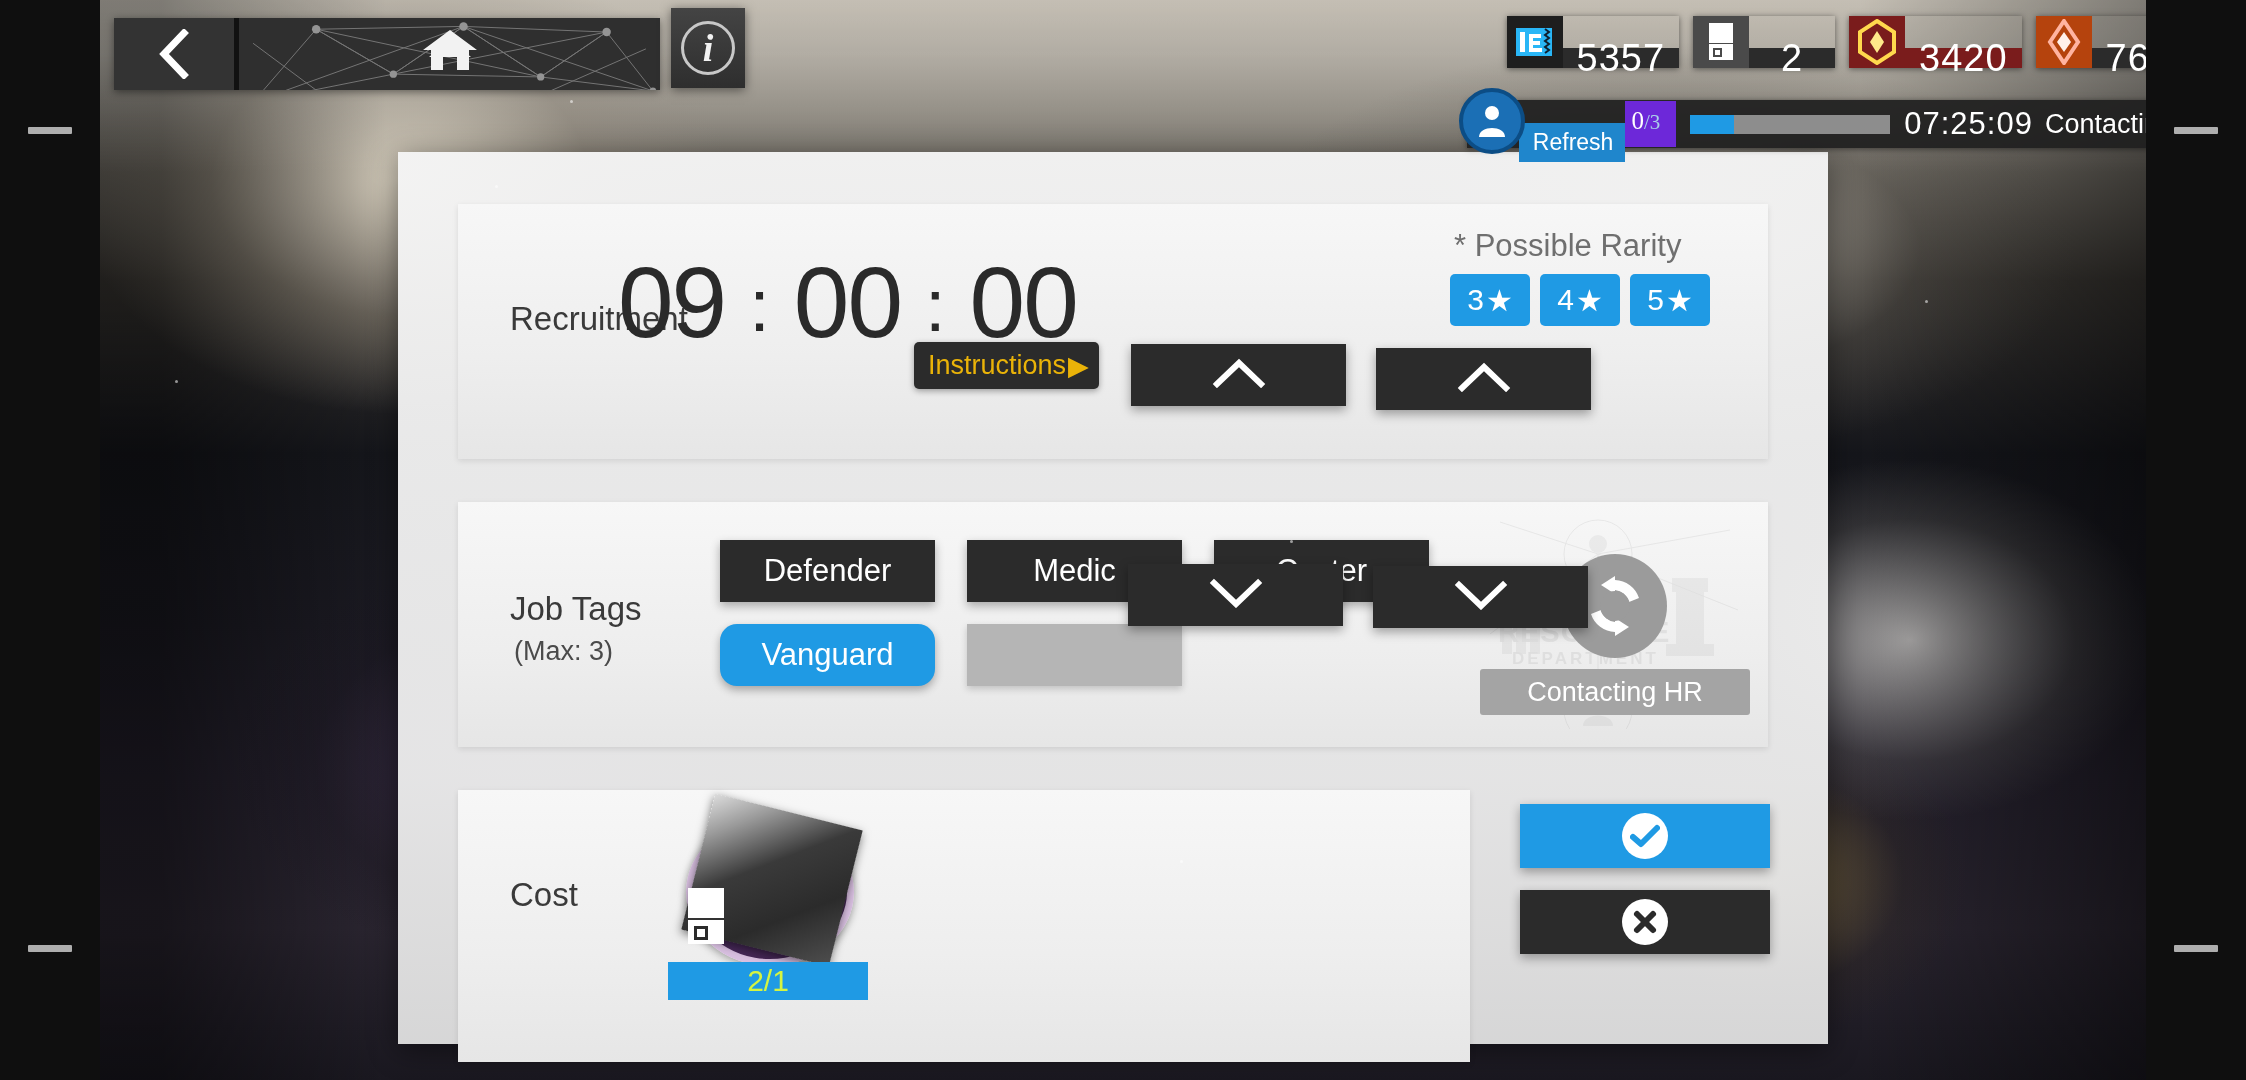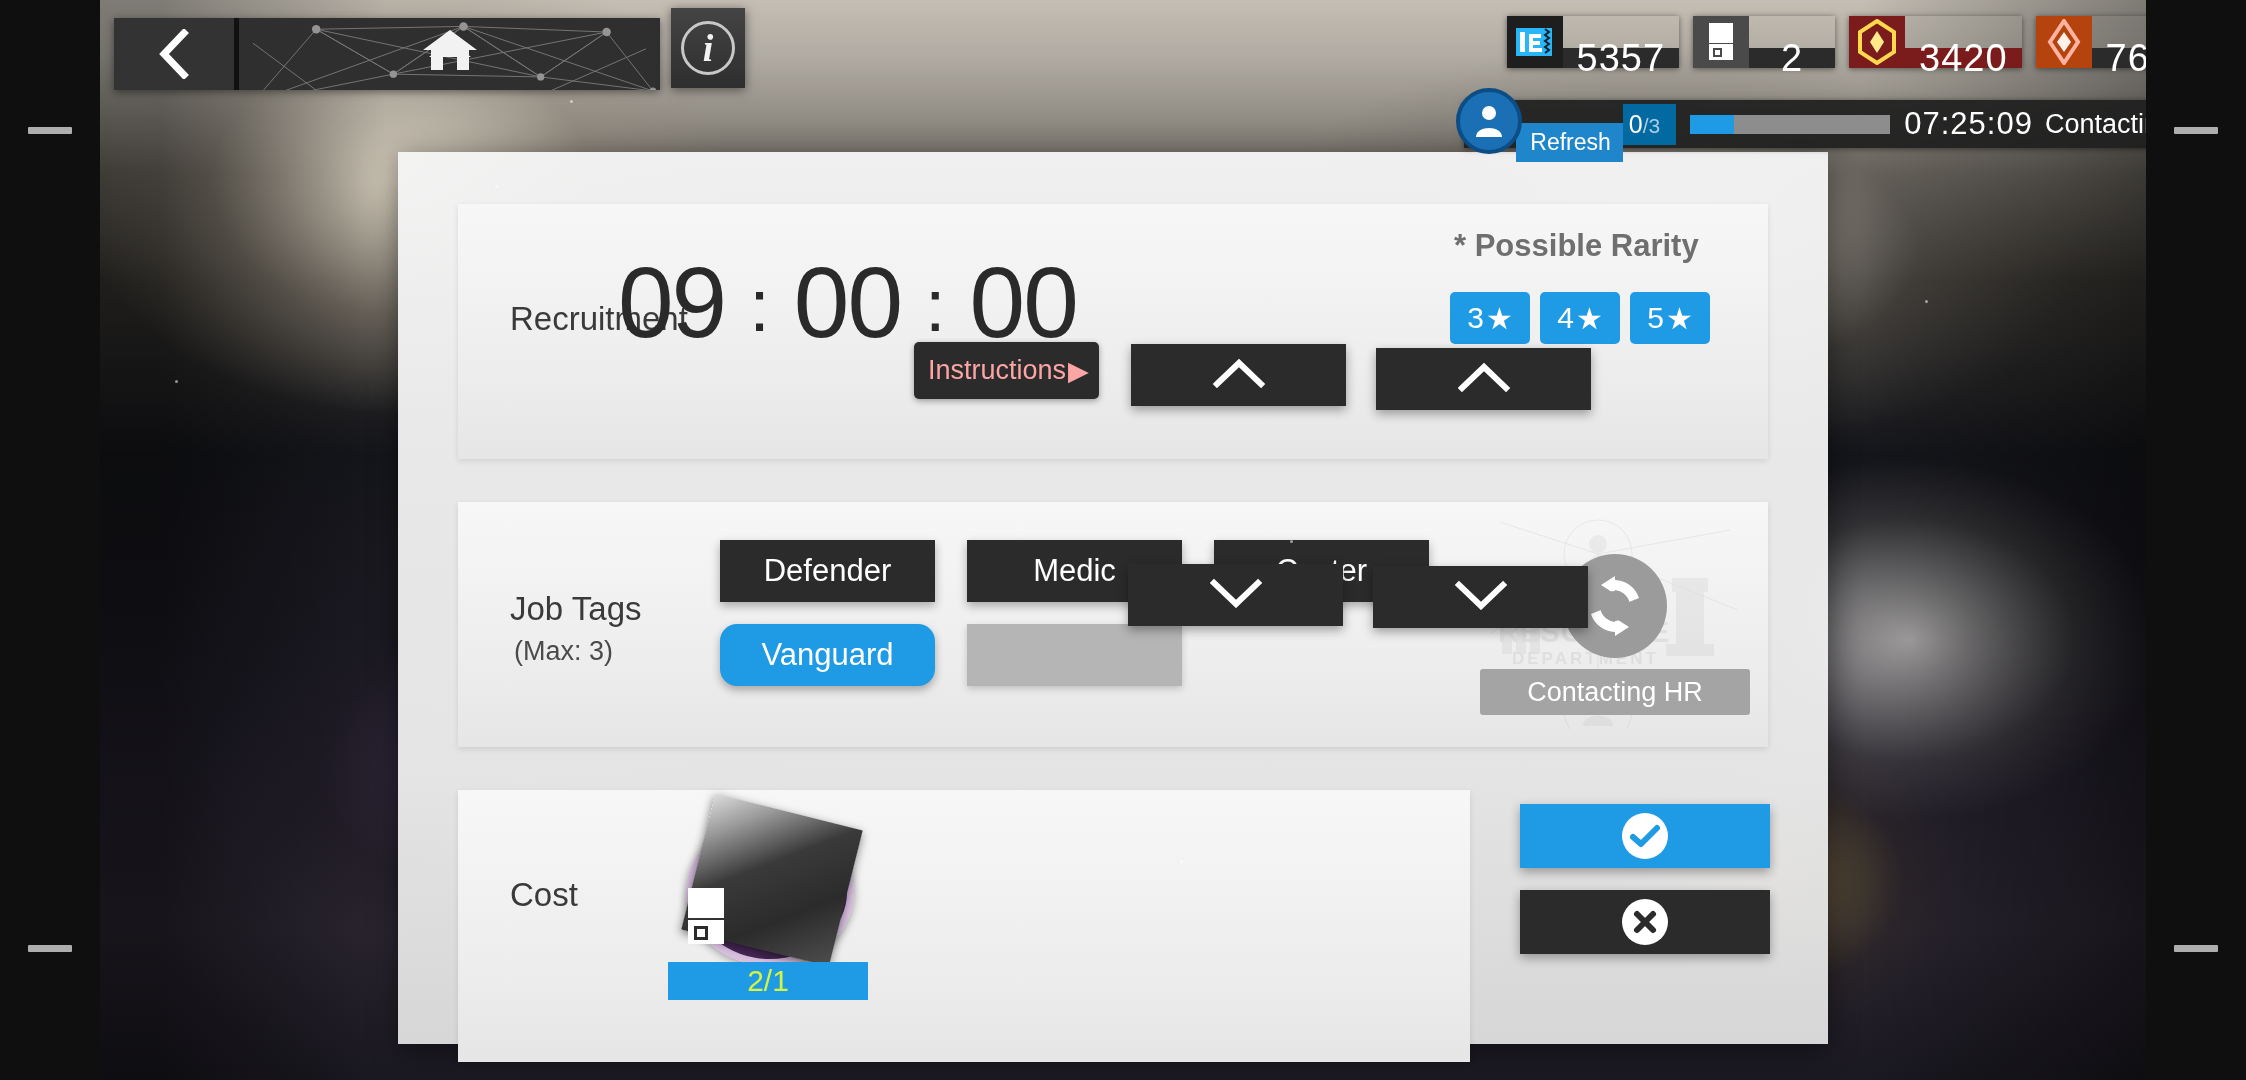--- a/index.html
+++ b/index.html
@@ -84,21 +84,21 @@
   #refresh-bar {
     position:absolute; right:60px; top:100px; height:48px;
     display:flex; align-items:center; background:rgba(30,30,30,0.92);
     padding-left:52px; padding-right:12px; box-shadow:0 1px 6px rgba(0,0,0,0.5);
   }
   #hr-avatar {
     position:absolute; left:-8px; top:-12px; width:66px; height:66px; border-radius:50%;
     background:#1b6fb5; border:4px solid #0c4d85; display:flex; align-items:center; justify-content:center;
   }
   #refresh-label { background:#1f86cc; color:#fff; font-size:23px; padding:6px 12px 6px 14px;margin-top:37px; }
-  #refresh-count { background:#0369a1; color:#fff; font-size:25px; padding:6px 16px 6px 6px; }
+  #refresh-count { background:#6d28d9; color:#fff; font-size:25px; padding:6px 16px 12px 6px;font-family:Liberation Serif, serif; }
   #refresh-count .den { color:#a9cfe8; font-size:21px; }
   #refresh-progress { width:200px; height:19px; background:#8d8d8d; margin:0 14px; position:relative; }
   #refresh-progress .fill { height:100%; background:#1f9ae4; }
   #refresh-time { color:#fff; font-size:31px; letter-spacing:1px; font-family:"Liberation Sans Narrow","Liberation Sans",sans-serif; }
   #refresh-status { color:#fff; font-size:27px; margin-left:12px; }
 
   
   #dialog {
     position:absolute; left:398px; top:152px; width:1430px; height:892px;
     background:linear-gradient(180deg, rgba(244,244,244,0.97) 0%, rgba(236,236,236,0.96) 70%, rgba(222,222,222,0.96) 100%);
@@ -113,22 +113,22 @@
   #panel-recruit { top:52px; height:255px; }
   #panel-tags    { top:350px; height:245px; }
   #panel-cost    { top:638px; height:272px; width:1012px; }
 
   .row-label {
     position:absolute; left:52px; color:#3a3a3a; font-size:33px;
   }
 
   
   #instructions {
-    position:absolute; left:516px; top:190px; height:57px;
-    background:#2b2b2b; color:#fca5a5; display:flex; align-items:center;
+    position:absolute; left:516px; top:190px; height:47px;
+    background:#2b2b2b; color:#eab308; display:flex; align-items:center;
     padding:0 10px 0 14px; font-size:27px; border-radius:5px; z-index:25;
     box-shadow:0 2px 6px rgba(0,0,0,0.35); cursor:pointer;
   }
   #instructions .arrow { margin-left:2px; }
 
   
   .stepper-btn {
     position:absolute; width:215px; height:62px; background:#2b2b2b;
     display:flex; align-items:center; justify-content:center; cursor:pointer;
     box-shadow:0 4px 10px rgba(0,0,0,0.35); z-index:24;
@@ -140,21 +140,21 @@
 
   #timer { position:absolute; left:760px; top:272px; display:flex; align-items:baseline; color:#2a2a2a; }
   #timer .num {
     font-size:100px; letter-spacing:-2px; line-height:1;
     font-family:"Liberation Sans Narrow","Liberation Sans",sans-serif; font-weight:400;
   }
   #timer .sep { font-size:74px; margin:0 24px; line-height:1; position:relative; top:-6px; }
 
   
   #rarity { position:absolute; right:58px; top:24px; text-align:left; }
-  #rarity .cap { color:#6f6f6f; font-size:31px; margin-bottom:28px; margin-left:4px;font-weight:bold; }
+  #rarity .cap { color:#6f6f6f; font-size:31px; margin-bottom:10px; margin-left:4px; }
   #rarity .badges { display:flex; gap:10px; }
   .rbadge {
     background:#1f9ae4; color:#fff; border-radius:5px;
     width:80px; height:52px; display:flex; align-items:center; justify-content:center;
     font-size:30px; gap:2px; cursor:pointer;
   }
   .rbadge .star { font-size:30px; }
 
   
   #tagwrap { position:absolute; left:262px; top:38px; }

